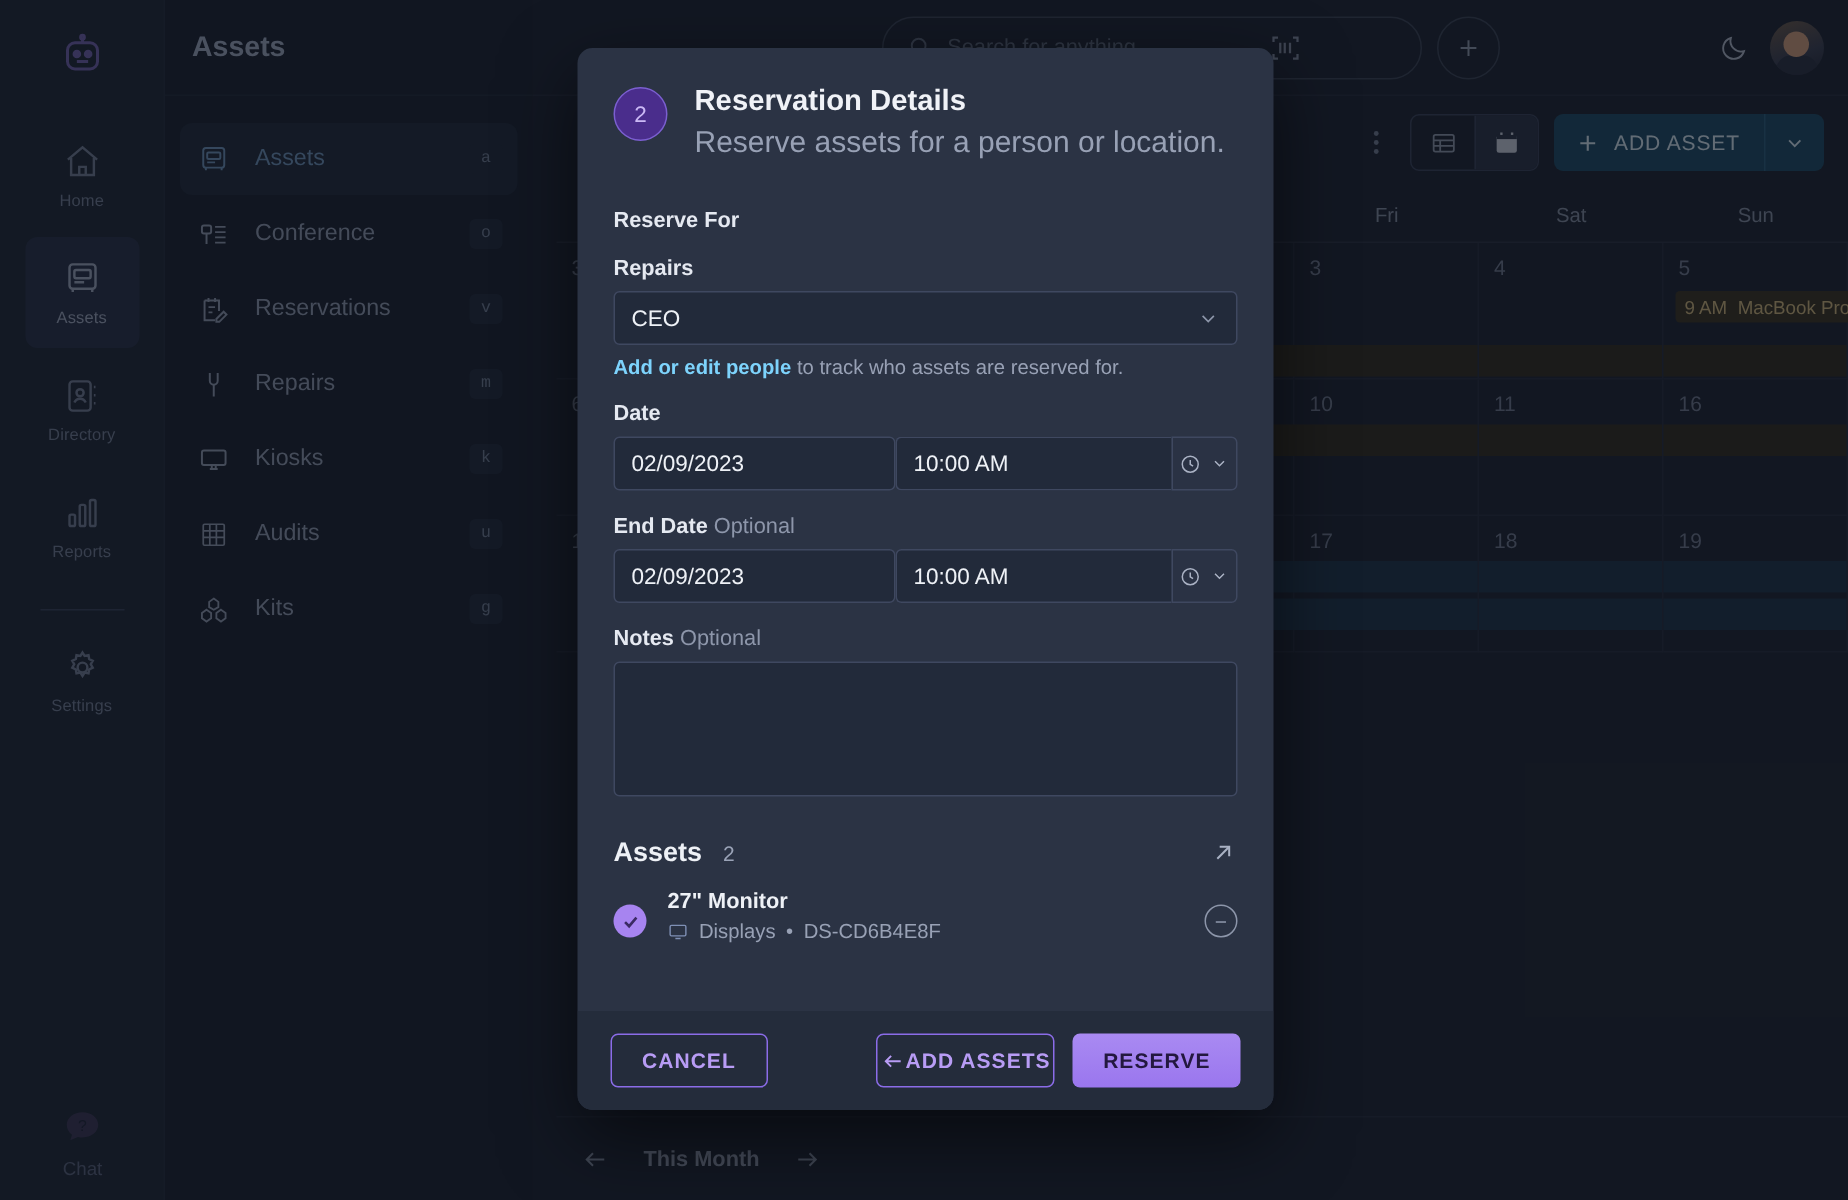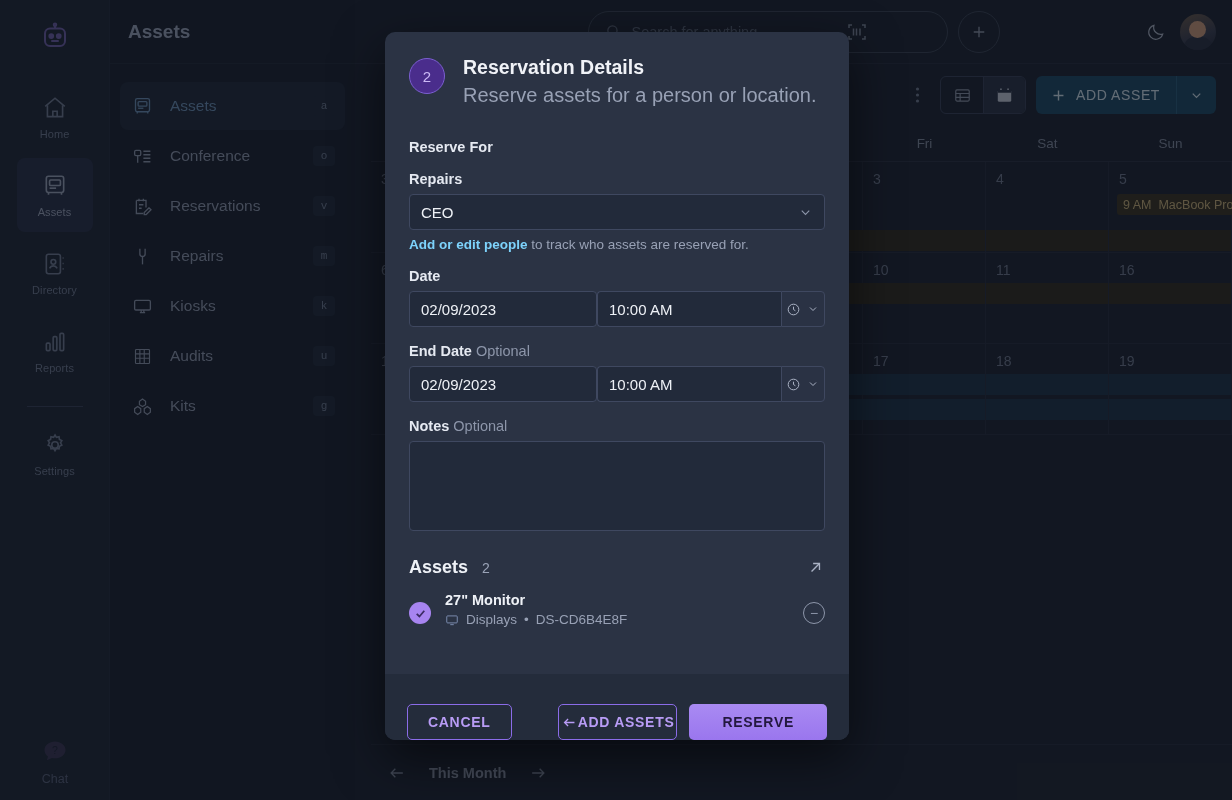--- a/index.html
+++ b/index.html
@@ -176,28 +176,28 @@
     display: flex; align-items: center; justify-content: center; flex: none; margin-top: 10px;
   }
   .asset-name { font-size: 14.5px; font-weight: 700; color: #eef1f6; }
   .asset-meta { font-size: 13.5px; color: #98a1b5; margin-top: 4px; display: flex; align-items: center; gap: 7px; }
   .minus {
     margin-left: auto; width: 22px; height: 22px; border-radius: 11px; border: 1.5px solid #8d96aa;
     color: #8d96aa; display: flex; align-items: center; justify-content: center; flex: none; margin-top: 10px;
     cursor: pointer; font-size: 14px; line-height: 1;
   }
   .modal-foot {
-    height: 66px; flex: none; background: #242c3b; display: flex; align-items: flex-end;
+    height: 66px; flex: none; background: #242c3b; display: flex; align-items: center;
     padding: 0 22px; gap: 12px;
   }
   .btn { height: 36px; border-radius: 5px; font-size: 14px; letter-spacing: .7px; display: flex;
          align-items: center; justify-content: center; cursor: pointer; font-weight: 600; }
   .btn-ghost { border: 1px solid #8b6ce8; color: #b89cf5; background: transparent; padding: 0 20px; }
   .btn-ghost.icon { padding: 0 2px; }
-  .btn-primary { background: linear-gradient(180deg,#a98af2,#9a76ee); color: #23183f; padding: 0 33px; }
+  .btn-primary { background: linear-gradient(180deg,#a98af2,#9a76ee); color: #23183f; padding: 0 20px; }
   .foot-spacer { flex: 1; }
   svg { display: block; }
 </style>
 </head>
 <body>
 
 <div id="app">
 
   <div class="rail">
     <div class="rail-logo">

